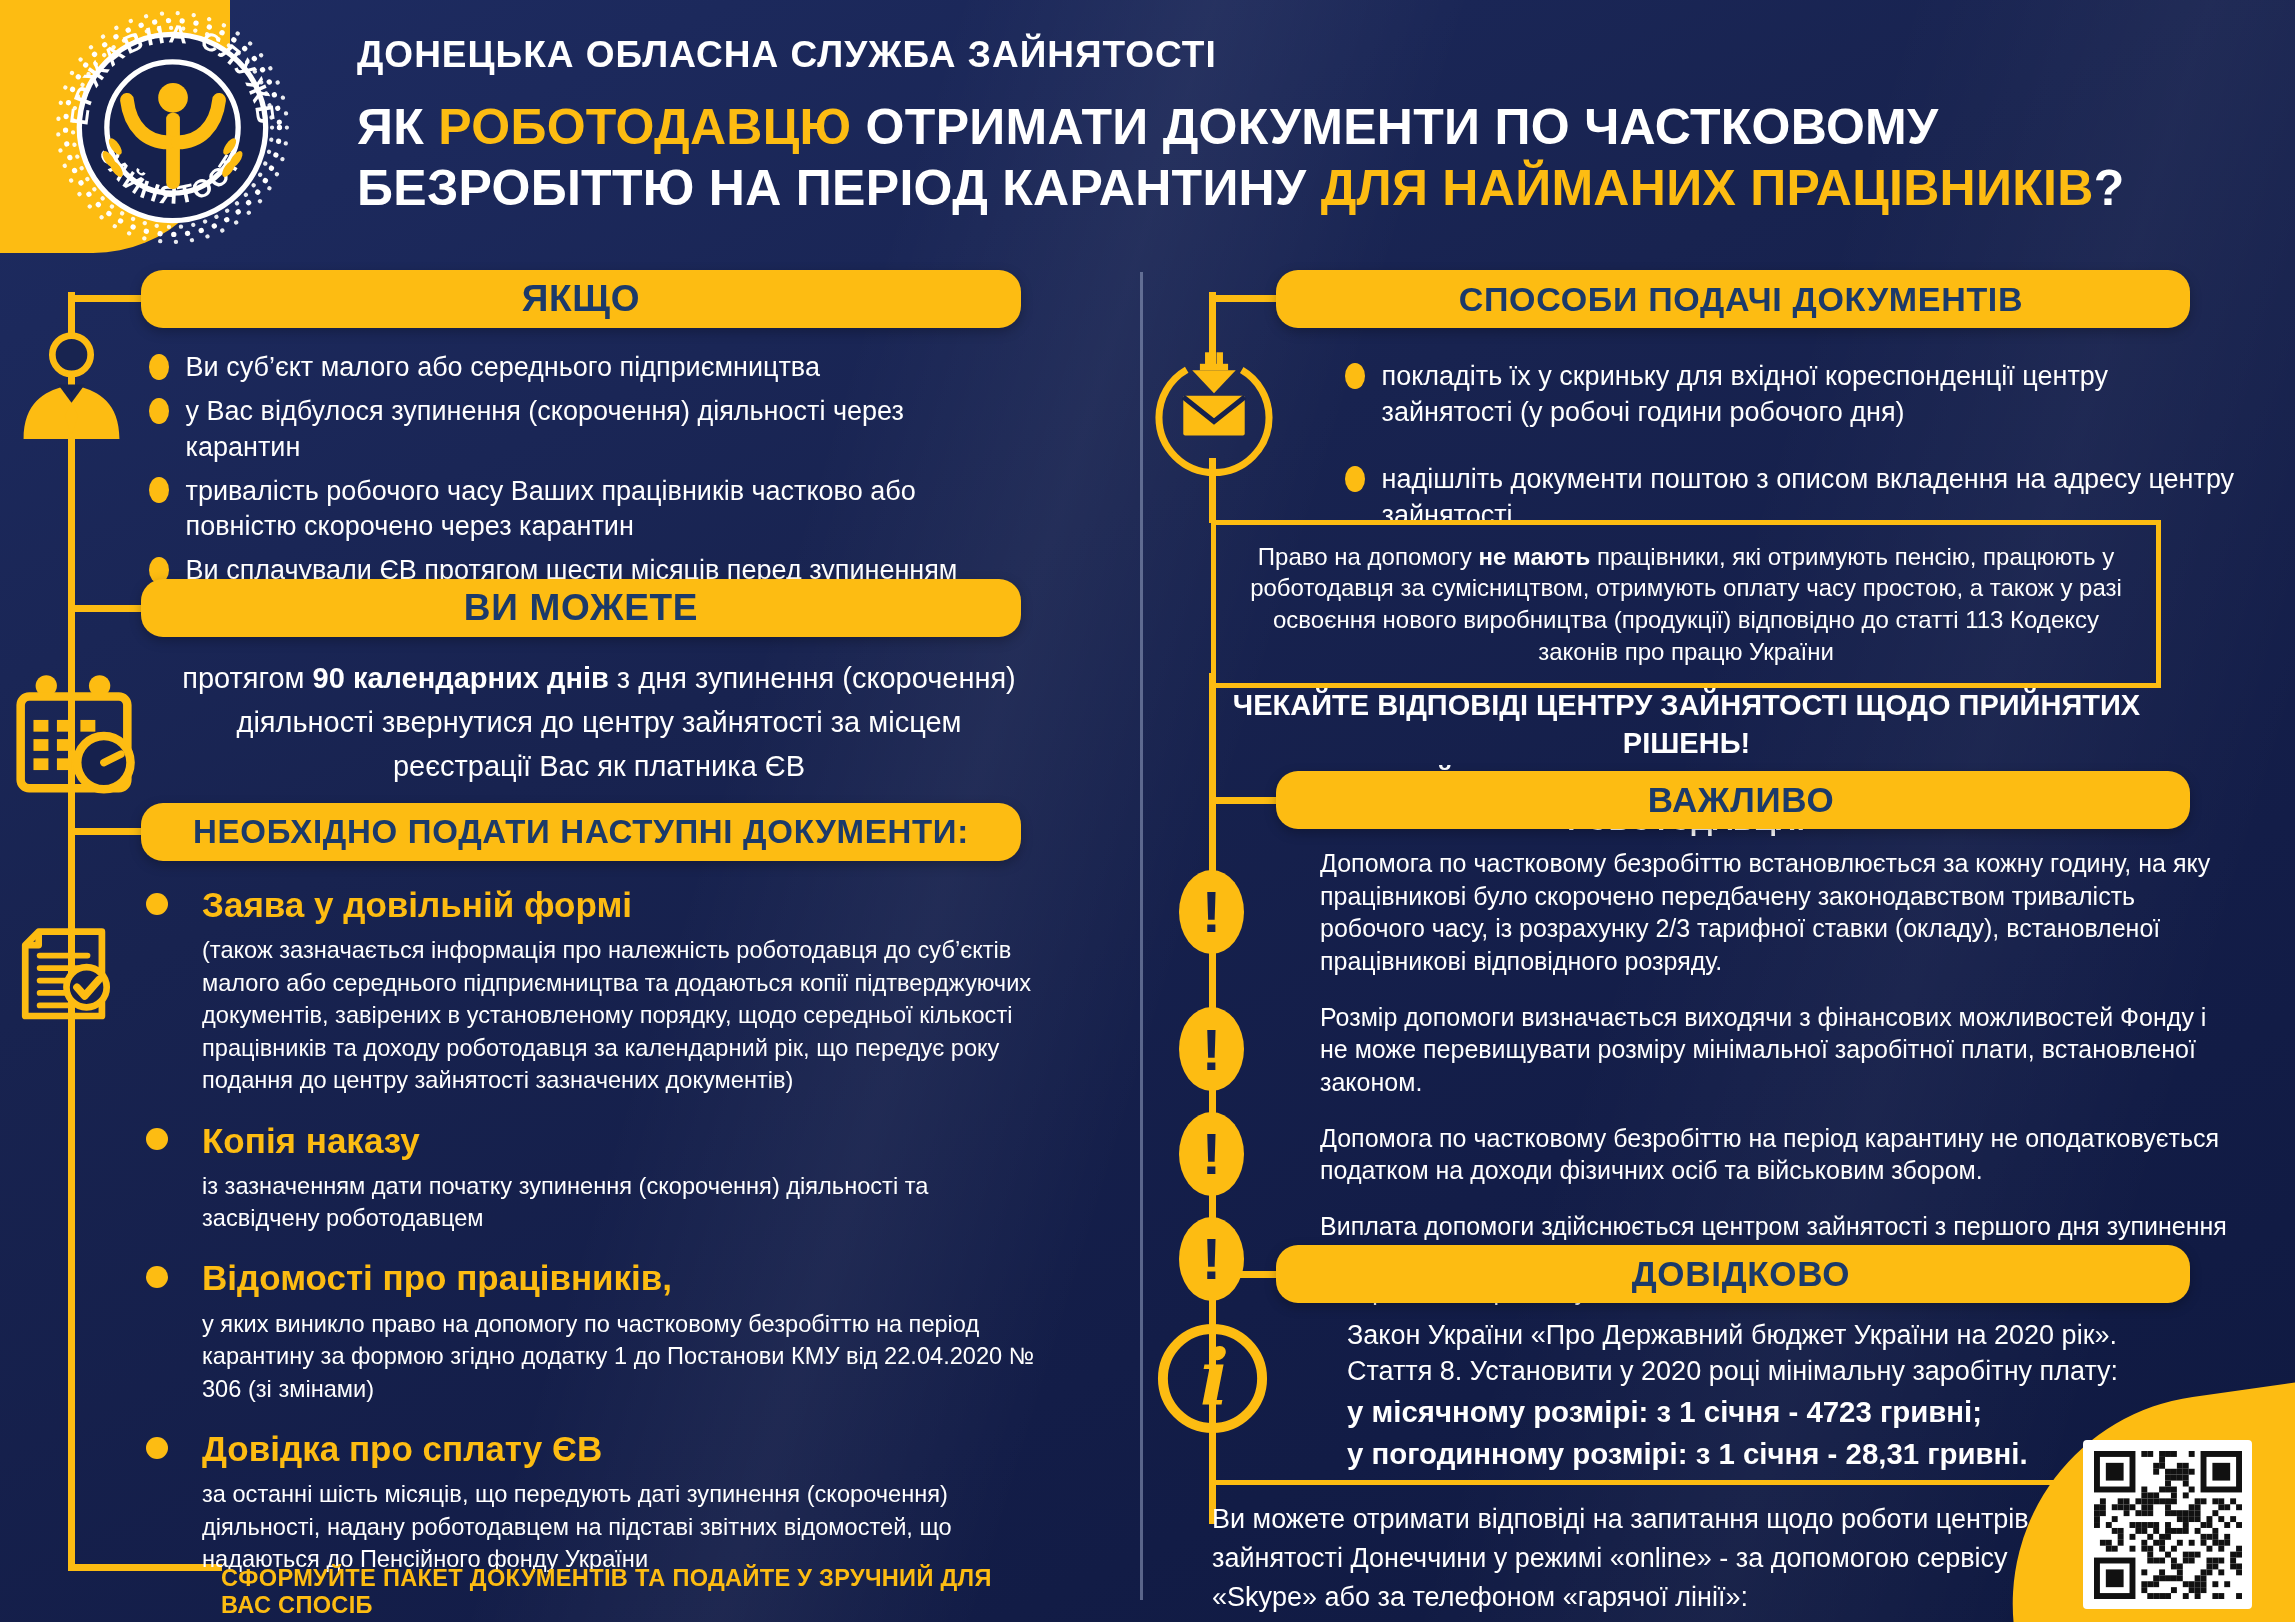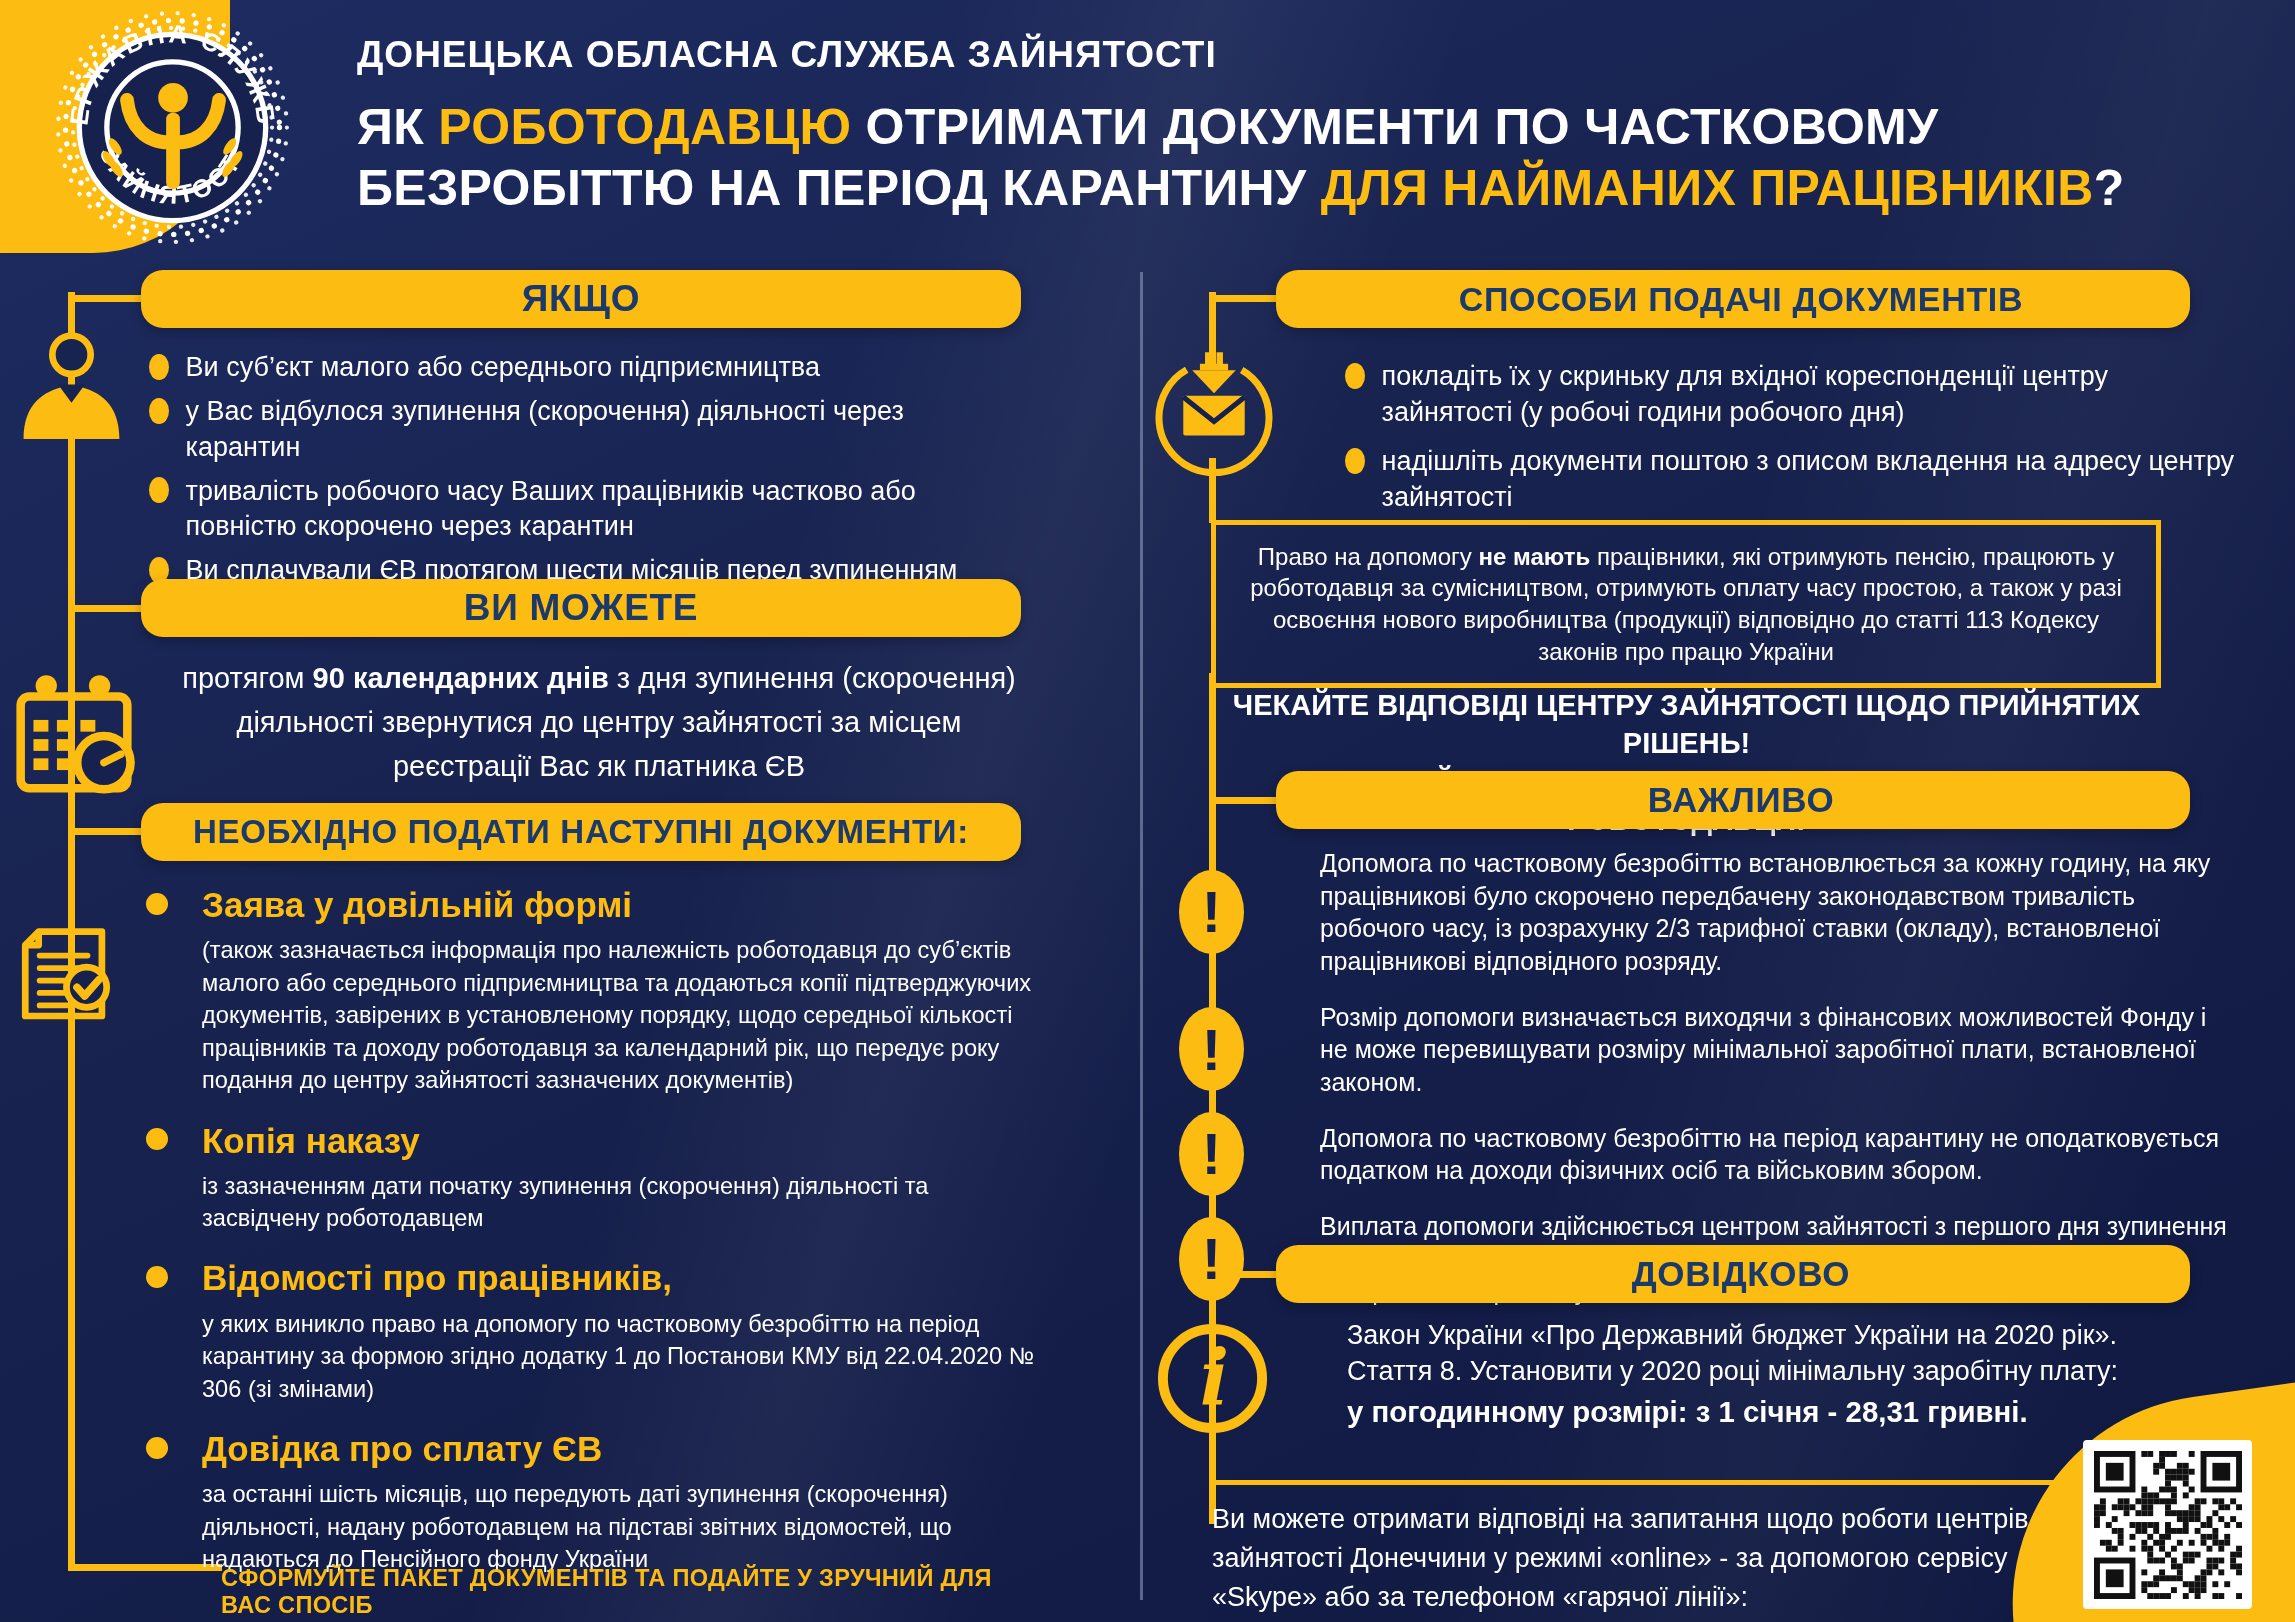--- a/index.html
+++ b/index.html
@@ -263,21 +263,21 @@
       <circle cx="60" cy="60" r="50" fill="none" stroke="#fdbc12" stroke-width="10"></circle>
       <text x="62" y="86" text-anchor="middle" font-family="DejaVu Serif, serif" font-style="italic" font-weight="bold" font-size="78" fill="#fdbc12">i</text>
     </svg>
   </div>
 
   <div class="pill r" style="top:270px;font-size:34px;">
       <span>СПОСОБИ ПОДАЧІ ДОКУМЕНТІВ</span>
     </div>
 
   <ul class="blist" style="left:1345px;top:359px;width:893px;">
-    <li style="margin-bottom:13px;justify-content:space-between;">
+    <li style="margin-bottom:31px;justify-content:space-between;">
         <span class="dot"></span>
         <span>покладіть їх у скриньку для вхідної кореспонденції центру зайнятості (у робочі години робочого дня)</span>
       </li>
     <li>
         <span class="dot"></span>
         <span>надішліть документи поштою з описом вкладення на адресу центру зайнятості</span>
       </li>
   </ul>
 
   <div class="law-box">
@@ -312,20 +312,21 @@
     </div>
   </div>
 
   <div class="pill r" style="top:1245px;font-size:35px;">
       <span>ДОВІДКОВО</span>
     </div>
 
   <div class="info-text">
     <div class="n">Закон України «Про Державний бюджет України на 2020 рік».</div>
     <div class="n">Стаття 8. Установити у 2020 році мінімальну заробітну плату:</div>
+    <div class="bb">у місячному розмірі: з 1 січня - 4723 гривні;</div>
     <div class="bb">у погодинному розмірі: з 1 січня - 28,31 гривні.</div>
   </div>
 
   <div class="hr-y"></div>
 
   <div class="contact">Ви можете отримати відповіді на запитання щодо роботи центрів зайнятості Донеччини у режимі «online» - за допомогою сервісу «Skype» або за телефоном «гарячої лінії»:</div>
 
   <div class="qr">
     <svg viewBox="0 0 200 200">
         <rect x="64" y="0" width="8" height="8" fill="#111"></rect>

